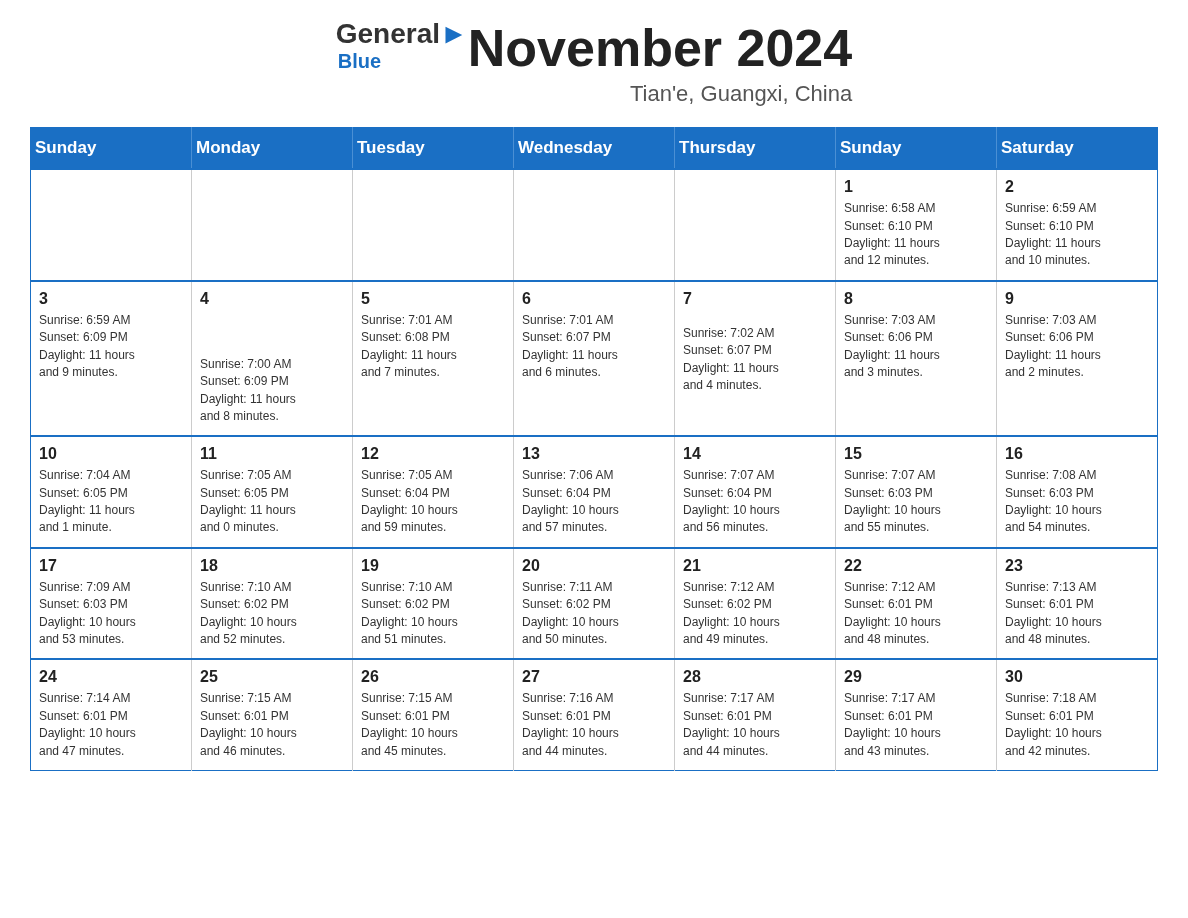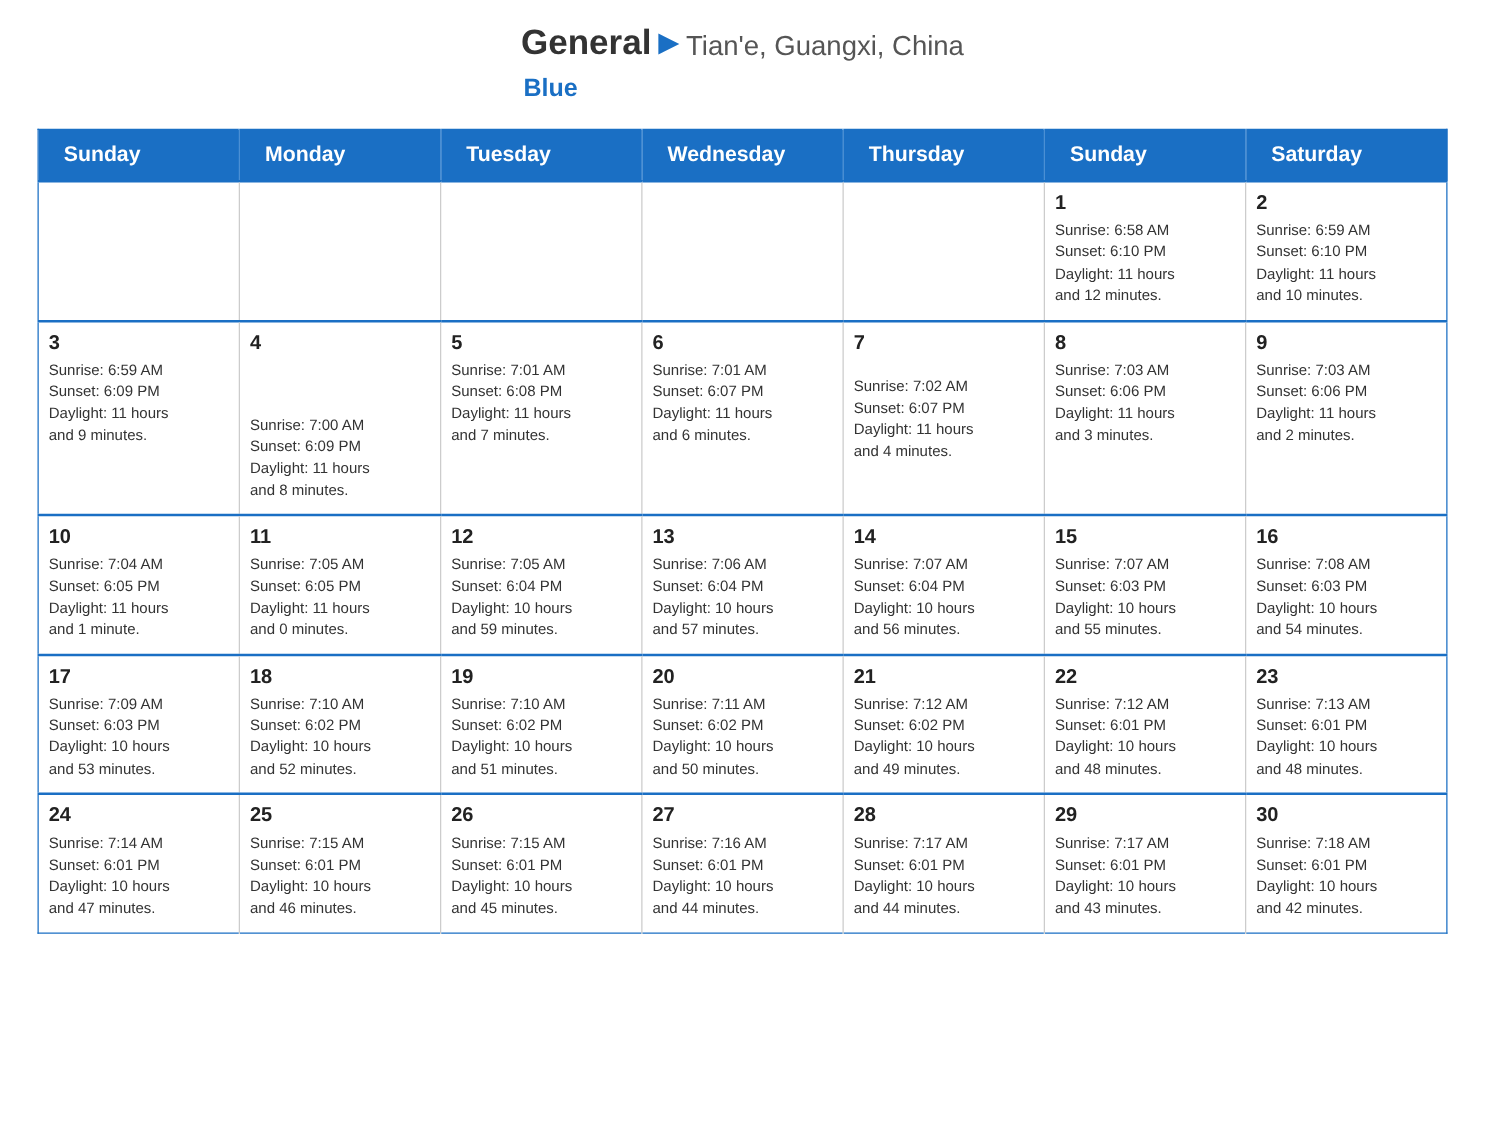--- a/index.html
+++ b/index.html
@@ -24,21 +24,21 @@
     .logo-text {
       font-size: 28px;
       font-weight: bold;
       color: #333;
       line-height: 1;
     }
     .logo-bottom {
       font-size: 20px;
       font-weight: bold;
       color: #1a6fc4;
-      margin-top: 12px;
+      margin-top: 2px;
       padding-left: 2px;
     }
     .title-block {
       text-align: right;
     }
     .month-title {
       font-size: 52px;
       font-weight: bold;
       color: #222;
       line-height: 1.1;
@@ -51,21 +51,21 @@
     .calendar {
       width: 100%;
       border-collapse: collapse;
       border: 1.5px solid #1a6fc4;
     }
     .calendar thead tr th {
       background-color: #1a6fc4;
       color: #fff;
       font-size: 17px;
       font-weight: bold;
-      padding: 10px 20px;
+      padding: 10px 4px;
       text-align: left;
       border-right: 1px solid #4a8fd4;
     }
     .calendar thead tr th:last-child {
       border-right: none;
     }
     .calendar tbody tr td {
       vertical-align: top;
       padding: 8px 8px 10px 8px;
       border-top: 2px solid #1a6fc4;
@@ -99,20 +99,21 @@
 <body>
 
 <div class="header">
   <div class="logo">
     <div class="logo-text">
       <span>General</span><span style="color:#1a6fc4; font-size:28px;">►</span>
     </div>
     <div class="logo-bottom">Blue</div>
   </div>
   <div class="title-block">
+    <div class="month-title">November 2024</div>
     <div class="location">Tian'e, Guangxi, China</div>
   </div>
 </div>
 
 <table class="calendar">
   <thead>
     <tr>
     <th>Sunday</th>
         <th>Monday</th>
         <th>Tuesday</th>

